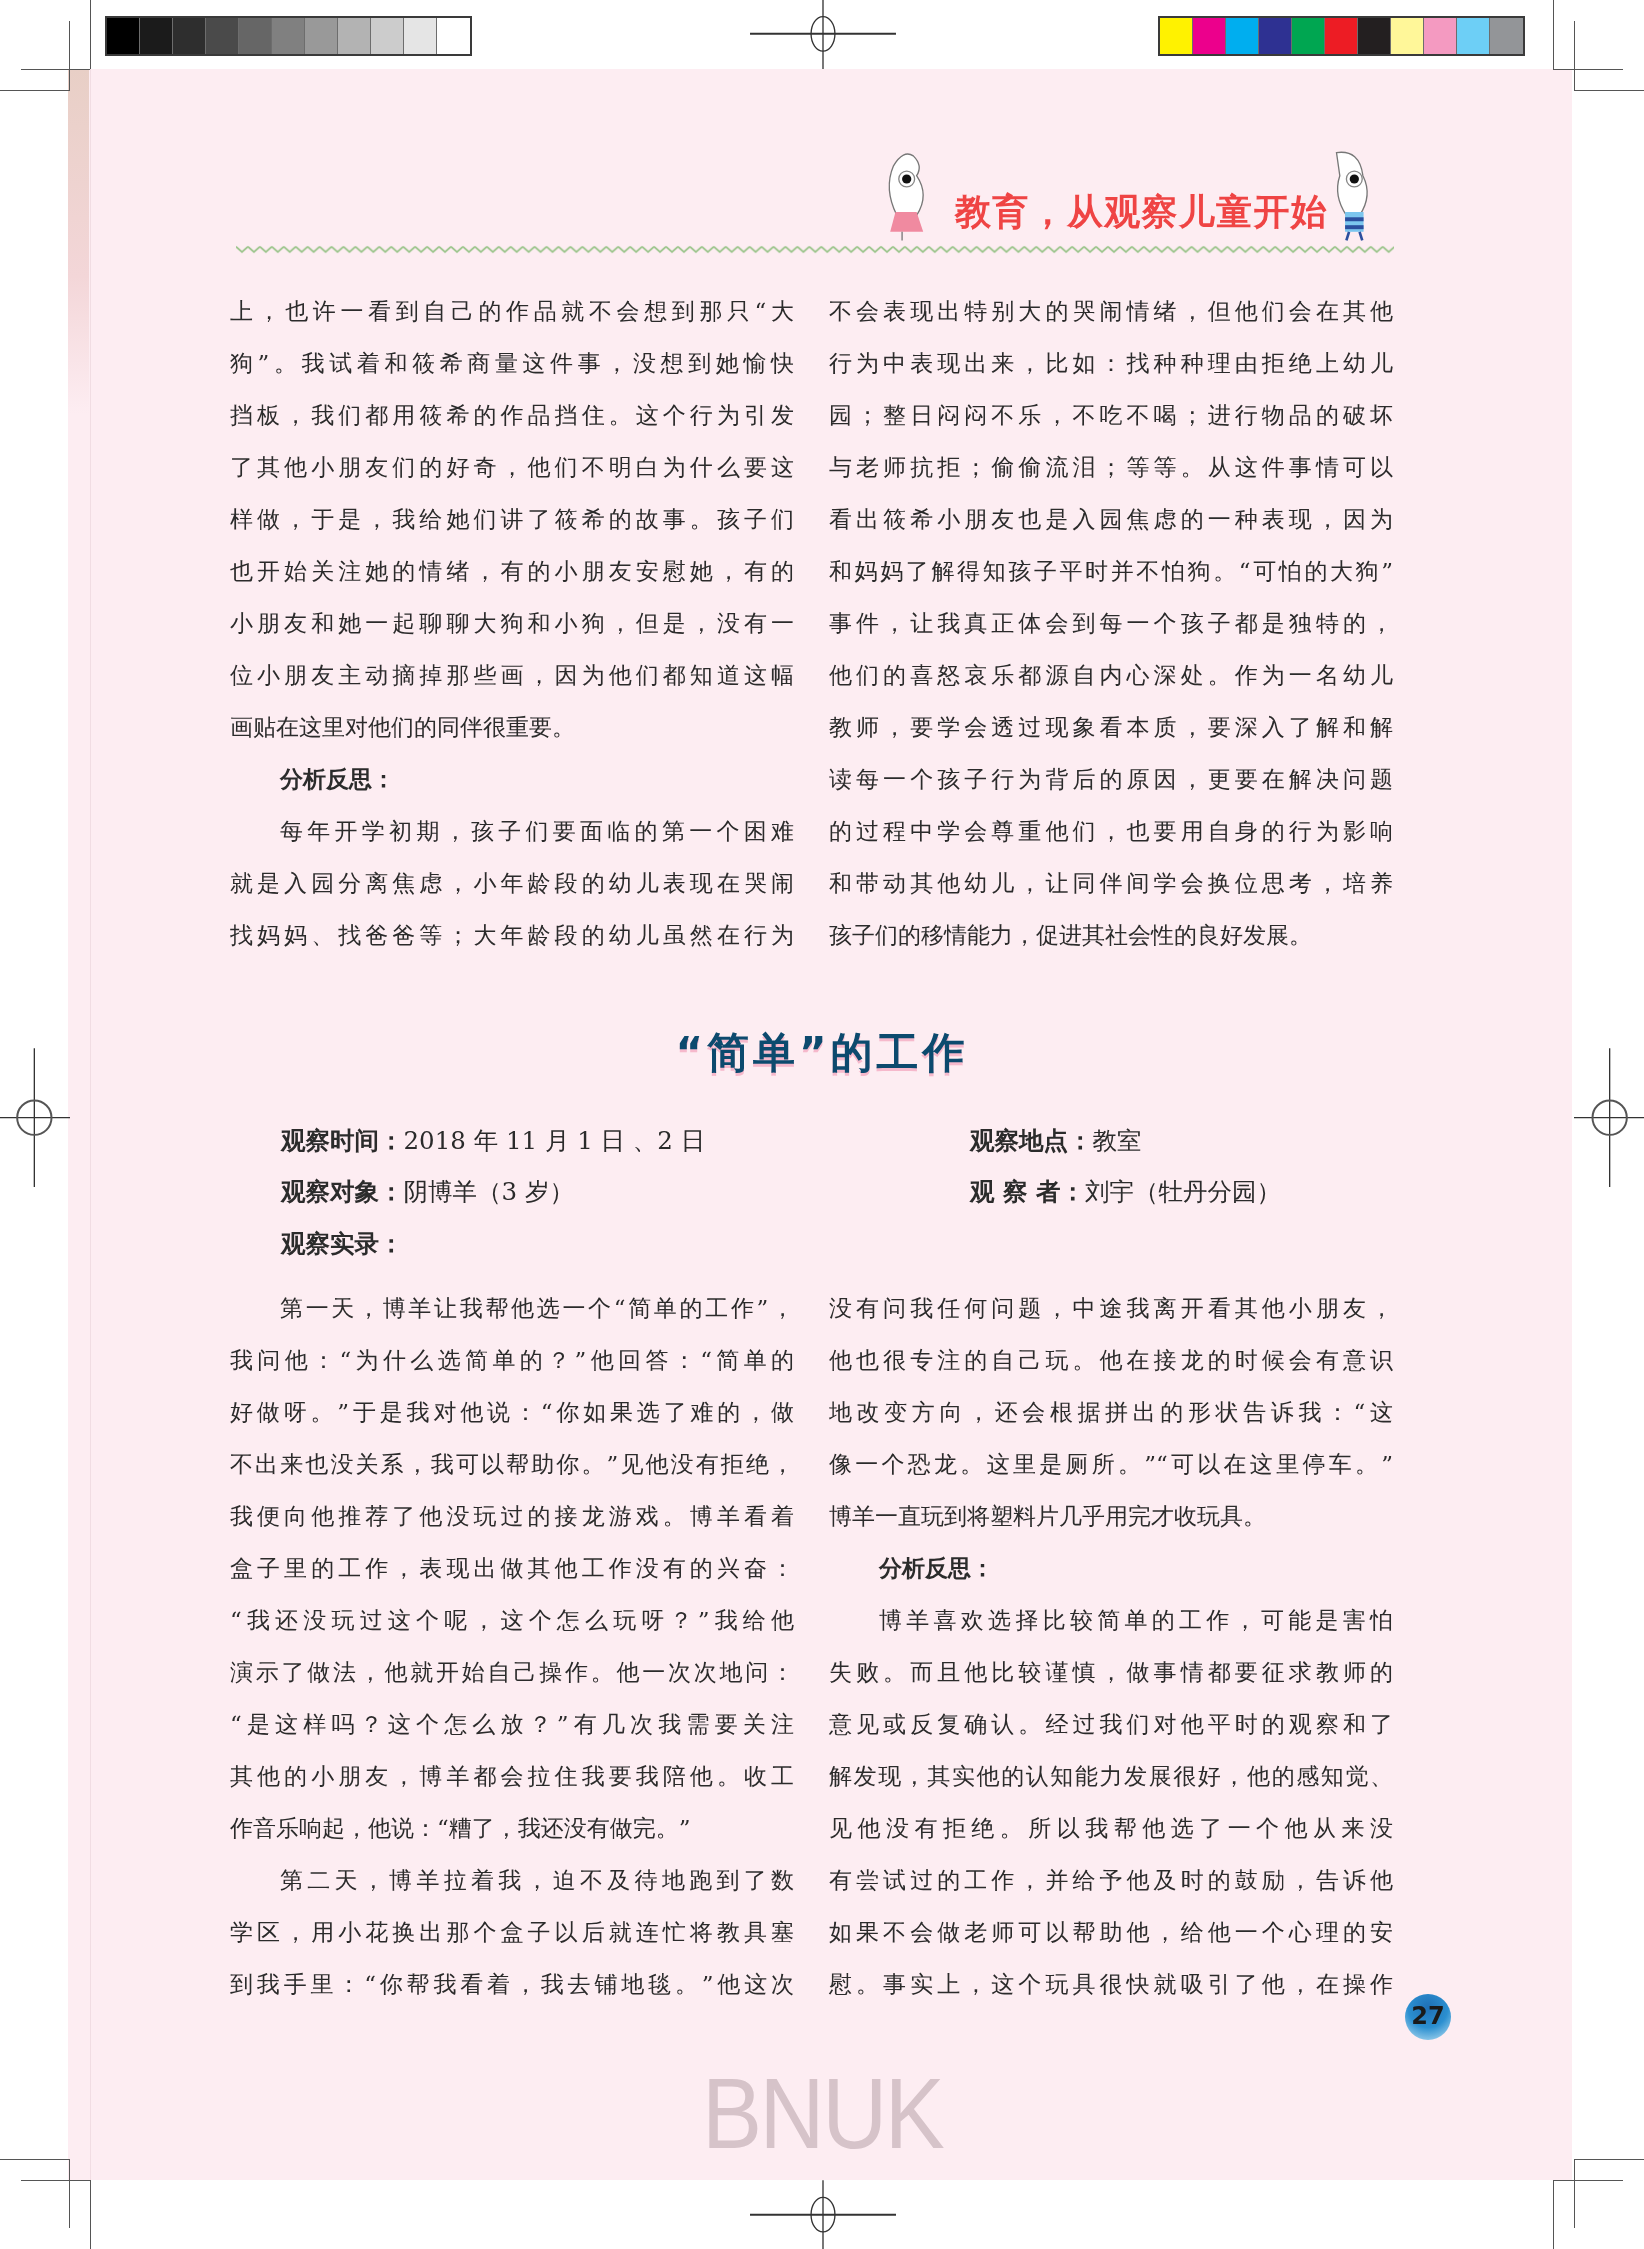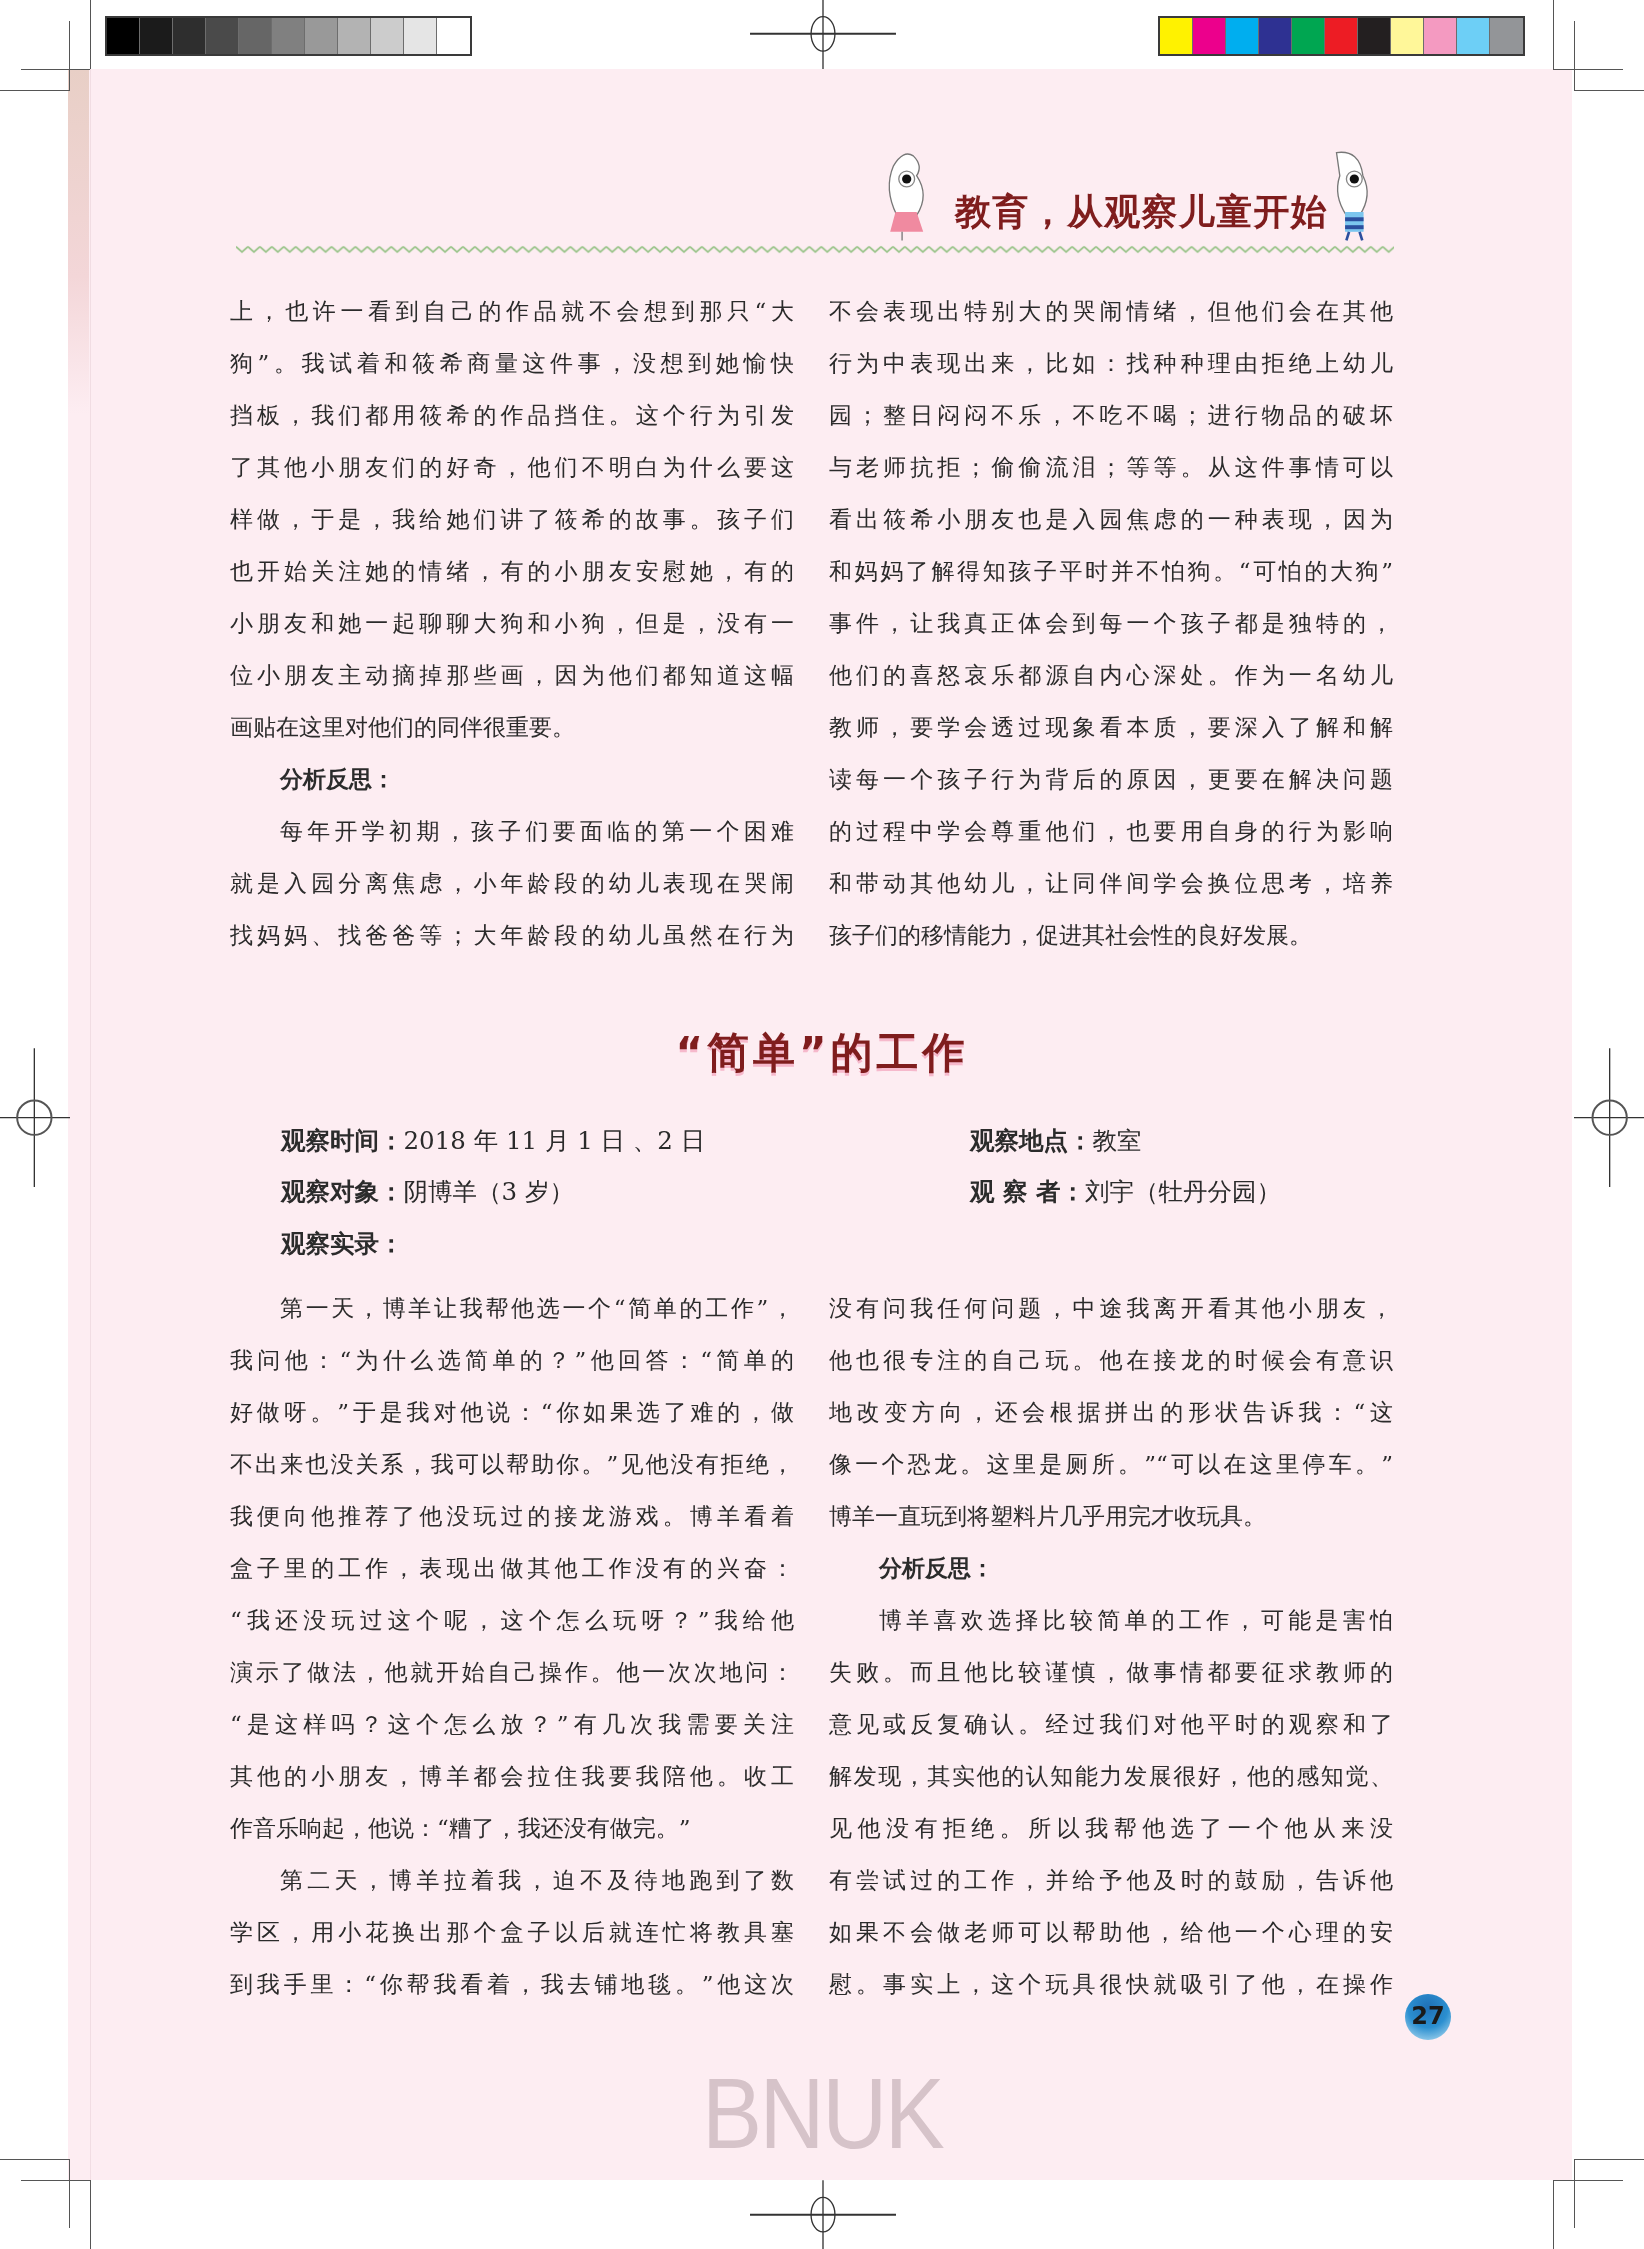--- a/index.html
+++ b/index.html
@@ -23,36 +23,36 @@
   
   .mark { position:absolute; background:#555; }
   .reg { position:absolute; }
   .bar { position:absolute; top:16px; height:36px; display:flex; border:2px solid #3a3a3a; }
   .bar .sw { width:33px; height:100%; border-right:1.3px solid #6d6d6d; box-sizing:border-box; }
   .bar .sw:last-child { border-right:none; }
 
   
   .header-title {
     position:absolute; left:955px; top:188px; font-family:"DejaVu Sans","Liberation Sans",sans-serif;
-    font-size:36px; font-weight:bold; letter-spacing:1.3px; color:#7f1d1d;
+    font-size:36px; font-weight:bold; letter-spacing:1.3px; color:#ef4444;
   }
   .mascot { position:absolute; }
   .wave { position:absolute; left:236px; top:244px; width:1158px; height:10.6px; }
 
   
   .col { position:absolute; width:564px; font-size:23px; line-height:52px; text-align:justify; }
   .col .line { display:block; white-space:nowrap; text-align-last:justify; }
   .col .line.last { text-align-last:left; }
   .indent { padding-left:50px; }
   .subhead { font-weight:bold; padding-left:50px; }
 
   .section-title {
     position:absolute; left:0; width:1644px; top:1025px; text-align:center;
     font-family:"DejaVu Sans","Liberation Sans",sans-serif; font-weight:bold;
-    font-size:42px; color:#7f1d1d; letter-spacing:4px;
+    font-size:42px; color:#0c4a6e; letter-spacing:4px;
     text-shadow:0 2.7px 0 #f6b9cc;
   }
   .meta { position:absolute; font-size:24.5px; line-height:52px; white-space:nowrap; }
   .meta .k { font-weight:bold; }
 
   .page-num {
     position:absolute; left:1405px; top:1994px; width:46px; height:46px; border-radius:50%;
     background:radial-gradient(circle at 50% 30%,#1f6fb5 0%,#2b8fd0 50%,#bfe4f5 100%);
     font-family:"DejaVu Sans","Liberation Sans",sans-serif; font-size:24px; font-weight:bold;
     color:#1a1a1a; text-align:center; line-height:44px;

